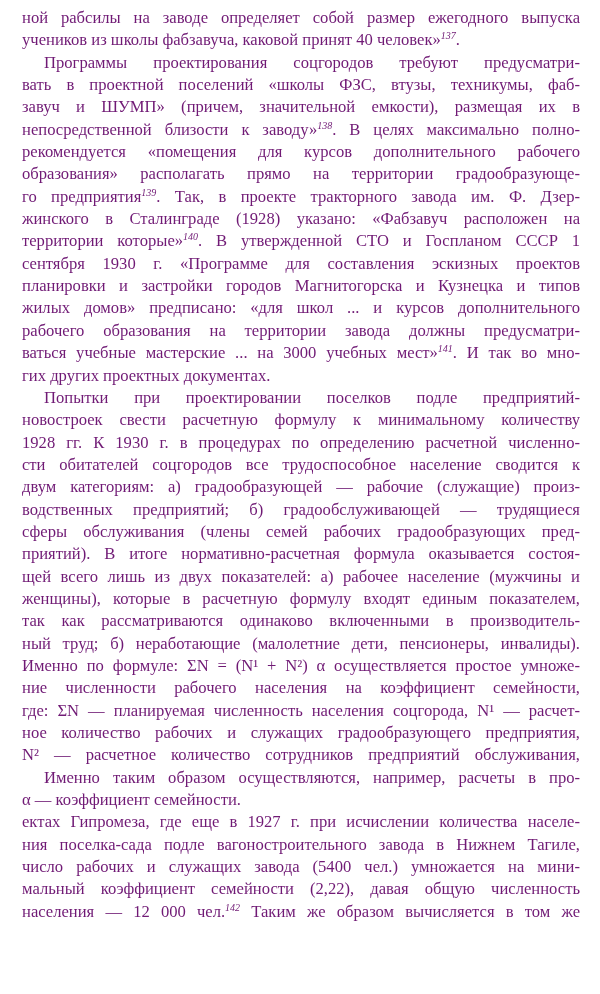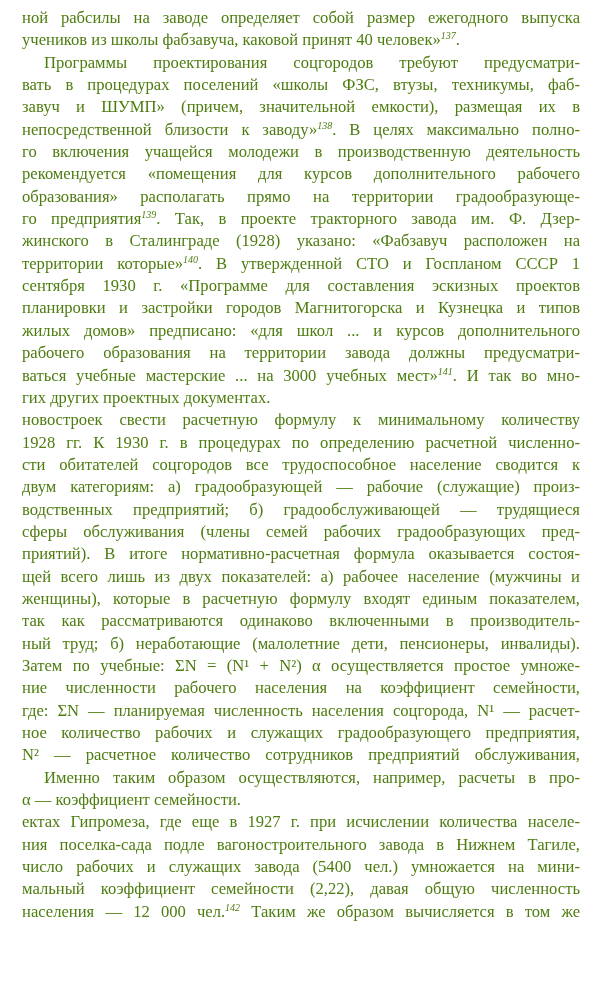--- a/index.html
+++ b/index.html
@@ -1,20 +1,20 @@
 <!DOCTYPE html>
 <html><head>
 <meta charset="utf-8">
 <style>
   html, body { margin: 0; padding: 0; background: #ffffff; }
   body { width: 600px; height: 994px; position: relative; overflow: hidden; }
   .page {
     position: absolute; left: 22px; top: 7px; width: 558px;
     font-family: "Liberation Serif", "DejaVu Serif", serif;
-    font-size: 16.6px; color: #4d7c0f;
+    font-size: 16.6px; color: #701a75;
   }
   .line {
     display: block; height: 22.35px; line-height: 22.35px;
     white-space: nowrap; text-align: justify; text-align-last: justify;
     overflow: hidden;
   }
   .line.last { text-align-last: left; }
   .line.indent { padding-left: 22px; }
   sup { font-size: 10px; line-height: 0; vertical-align: 6px; font-style: italic; }
   .footer { position: absolute; left: 22px; top: 988px; width: 558px; height: 24px;
@@ -22,47 +22,47 @@
   .running-title { position: absolute; left: 0; bottom: 2px; font-size: 10.5px; }
   .page-number { position: absolute; right: 0; bottom: 0; font-size: 13px; }
 </style>
 </head>
 <body>
 
 <div class="page" id="page-body">
     <div class="line"><span>ной рабсилы на заводе определяет собой размер ежегодного выпуска</span></div>
     <div class="line last"><span>учеников из школы фабзавуча, каковой принят 40 человек»</span><sup>137</sup><span>.</span></div>
     <div class="line indent"><span>Программы проектирования соцгородов требуют предусматри-</span></div>
-    <div class="line"><span>вать в процедурах поселений «школы ФЗС, втузы, техникумы, фаб-</span></div>
+    <div class="line"><span>вать в проектной поселений «школы ФЗС, втузы, техникумы, фаб-</span></div>
     <div class="line"><span>завуч и ШУМП» (причем, значительной емкости), размещая их в</span></div>
     <div class="line"><span>непосредственной близости к заводу»</span><sup>138</sup><span>. В целях максимально полно-</span></div>
-    <div class="line"><span>го включения учащейся молодежи в производственную деятельность</span></div>
     <div class="line"><span>рекомендуется «помещения для курсов дополнительного рабочего</span></div>
     <div class="line"><span>образования» располагать прямо на территории градообразующе-</span></div>
     <div class="line"><span>го предприятия</span><sup>139</sup><span>. Так, в проекте тракторного завода им. Ф. Дзер-</span></div>
     <div class="line"><span>жинского в Сталинграде (1928) указано: «Фабзавуч расположен на</span></div>
     <div class="line"><span>территории которые»</span><sup>140</sup><span>. В утвержденной СТО и Госпланом СССР 1</span></div>
     <div class="line"><span>сентября 1930 г. «Программе для составления эскизных проектов</span></div>
     <div class="line"><span>планировки и застройки городов Магнитогорска и Кузнецка и типов</span></div>
     <div class="line"><span>жилых домов» предписано: «для школ ... и курсов дополнительного</span></div>
     <div class="line"><span>рабочего образования на территории завода должны предусматри-</span></div>
     <div class="line"><span>ваться учебные мастерские ... на 3000 учебных мест»</span><sup>141</sup><span>. И так во мно-</span></div>
     <div class="line last"><span>гих других проектных документах.</span></div>
+    <div class="line indent"><span>Попытки при проектировании поселков подле предприятий-</span></div>
     <div class="line"><span>новостроек свести расчетную формулу к минимальному количеству</span></div>
     <div class="line"><span>1928 гг. К 1930 г. в процедурах по определению расчетной численно-</span></div>
     <div class="line"><span>сти обитателей соцгородов все трудоспособное население сводится к</span></div>
     <div class="line"><span>двум категориям: а) градообразующей — рабочие (служащие) произ-</span></div>
     <div class="line"><span>водственных предприятий; б) градообслуживающей — трудящиеся</span></div>
     <div class="line"><span>сферы обслуживания (члены семей рабочих градообразующих пред-</span></div>
     <div class="line"><span>приятий). В итоге нормативно-расчетная формула оказывается состоя-</span></div>
     <div class="line"><span>щей всего лишь из двух показателей: а) рабочее население (мужчины и</span></div>
     <div class="line"><span>женщины), которые в расчетную формулу входят единым показателем,</span></div>
     <div class="line"><span>так как рассматриваются одинаково включенными в производитель-</span></div>
     <div class="line"><span>ный труд; б) неработающие (малолетние дети, пенсионеры, инвалиды).</span></div>
-    <div class="line"><span>Затем по учебные: ΣN = (N¹ + N²) α осуществляется простое умноже-</span></div>
+    <div class="line"><span>Именно по формуле: ΣN = (N¹ + N²) α осуществляется простое умноже-</span></div>
     <div class="line"><span>ние численности рабочего населения на коэффициент семейности,</span></div>
     <div class="line"><span>где: ΣN — планируемая численность населения соцгорода, N¹ — расчет-</span></div>
     <div class="line"><span>ное количество рабочих и служащих градообразующего предприятия,</span></div>
     <div class="line"><span>N² — расчетное количество сотрудников предприятий обслуживания,</span></div>
     <div class="line indent"><span>Именно таким образом осуществляются, например, расчеты в про-</span></div>
     <div class="line last"><span>α — коэффициент семейности.</span></div>
     <div class="line"><span>ектах Гипромеза, где еще в 1927 г. при исчислении количества населе-</span></div>
     <div class="line"><span>ния поселка-сада подле вагоностроительного завода в Нижнем Тагиле,</span></div>
     <div class="line"><span>число рабочих и служащих завода (5400 чел.) умножается на мини-</span></div>
     <div class="line"><span>мальный коэффициент семейности (2,22), давая общую численность</span></div>

